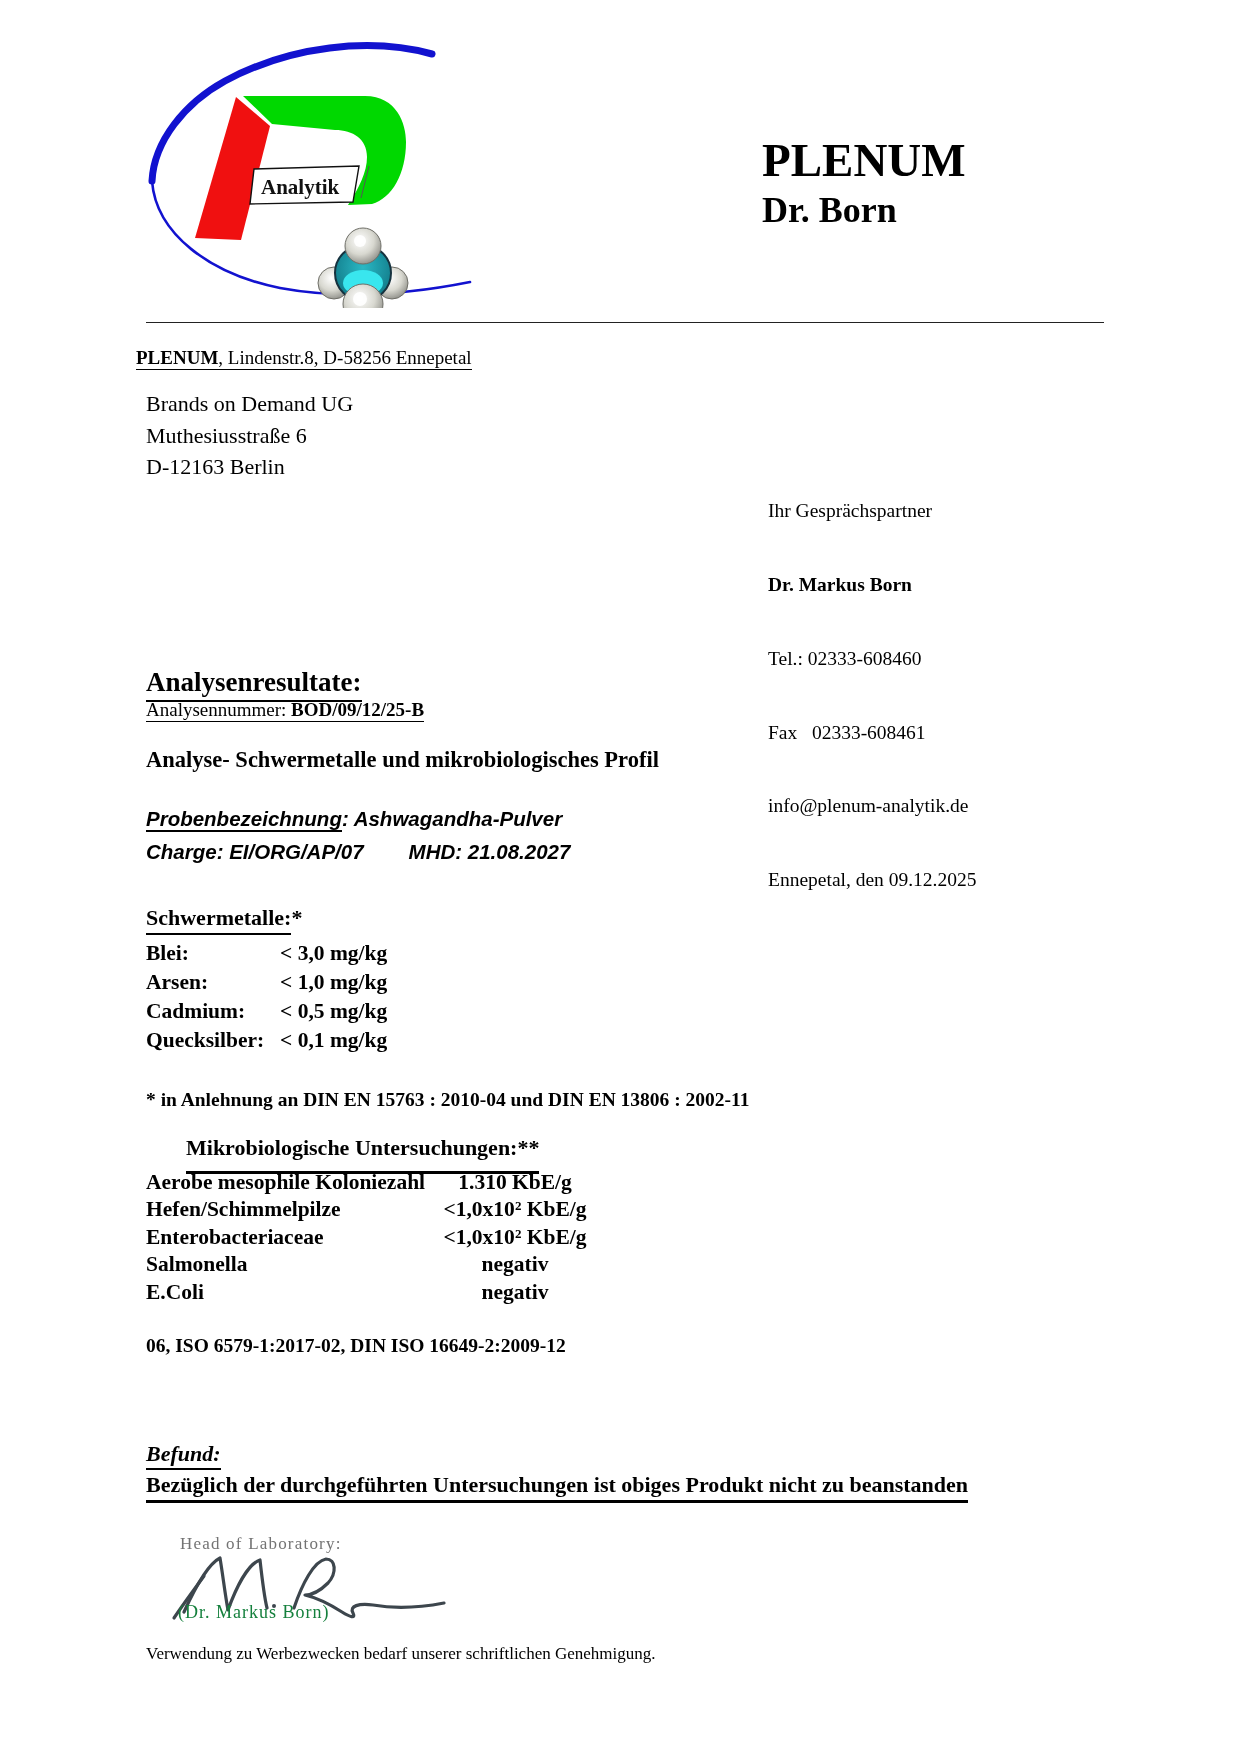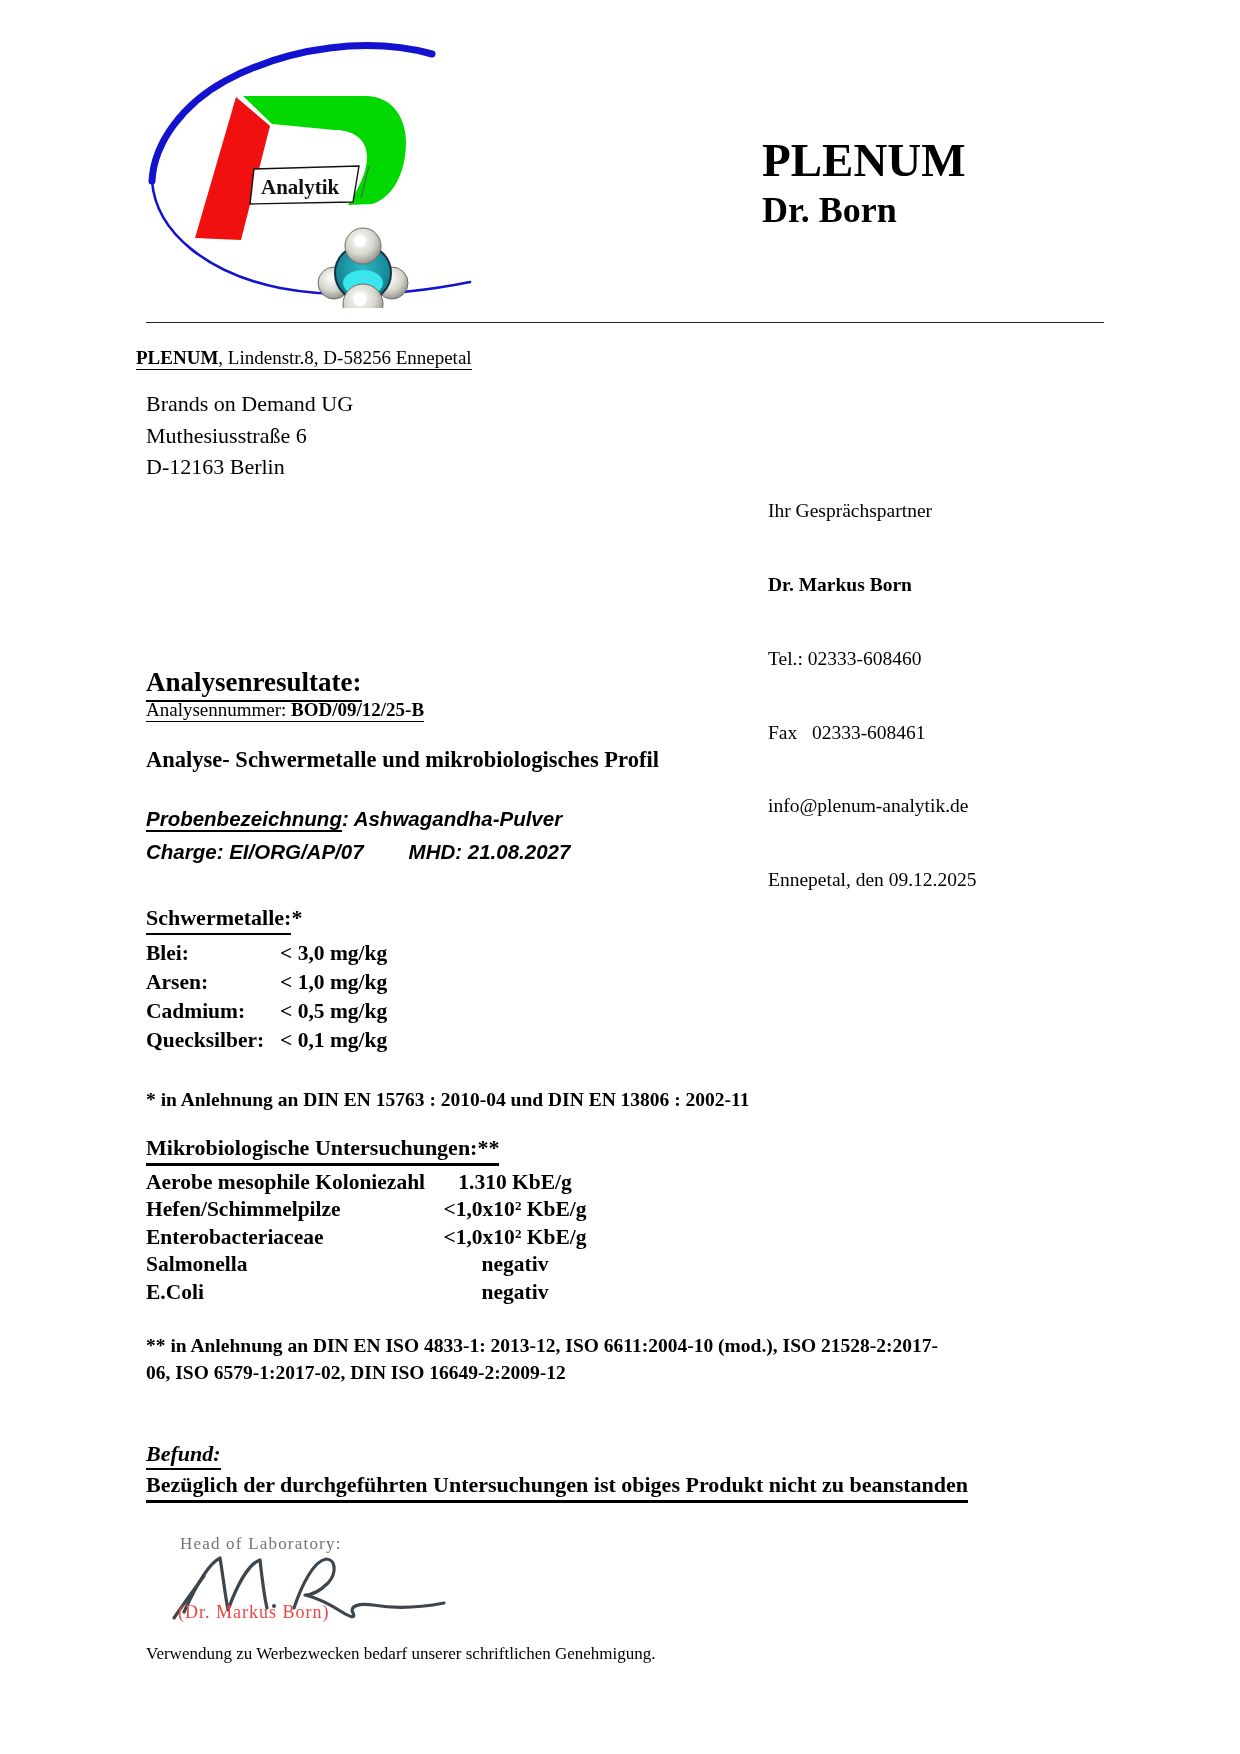--- a/index.html
+++ b/index.html
@@ -27,31 +27,31 @@
   .r-analysis{font-size:22.5px;font-weight:bold;}
   .sample-line,.charge-line{font-family:"Liberation Sans",sans-serif;font-style:italic;font-weight:bold;font-size:20.5px;}
   .sample-line .u{border-bottom:2px solid #000;padding-bottom:0px;}
   .charge-line .mhd{margin-left:45px;}
   .sec-heading{font-size:22px;font-weight:bold;}
   .sec-heading .u{border-bottom:2.5px solid #000;padding-bottom:2px;display:inline-block;}
   .hm-table{font-size:21.5px;font-weight:bold;}
   .hm-row{position:relative;height:29px;white-space:nowrap;}
   .hm-row .val{position:absolute;left:134px;top:0;}
   .footnote{font-size:19.5px;font-weight:bold;line-height:27px;}
-  .mb-heading .u{border-bottom:3px solid #000;padding-bottom:2px;display:inline-block;}
+  .mb-heading .u{border-bottom:3px solid #000;padding-bottom:10px;display:inline-block;margin-left:40px;}
   .mb-table{font-size:21.5px;font-weight:bold;}
   .mb-row{position:relative;height:27.4px;white-space:nowrap;}
   .mb-row .val{position:absolute;left:284px;top:0;width:170px;text-align:center;}
   .mb-row sup{font-size:13px;vertical-align:6px;}
   .befund{font-size:22px;font-weight:bold;font-style:italic;}
   .befund span{border-bottom:2px solid #000;padding-bottom:1px;display:inline-block;}
   .conclusion{font-size:22px;font-weight:bold;}
   .conclusion span{border-bottom:3px solid #000;padding-bottom:2px;display:inline-block;}
   .role{font-size:17px;letter-spacing:1.2px;color:#737373;}
-  .sig-name{font-size:18px;letter-spacing:1px;color:#ef4444;}
+  .sig-name{font-size:18px;letter-spacing:1px;color:#15803d;}
   .footer{font-size:17px;line-height:27px;}
 </style>
 </head>
 <body>
 
 <div class="page">
 
   <svg class="abs" style="left:140px;top:36px;" width="332" height="272" viewBox="0 0 332 272">
     <defs>
       <radialGradient id="silver" cx="42%" cy="35%" r="70%">
@@ -178,21 +178,20 @@
       <span>Salmonella</span>
       <span class="val"><span>negativ</span><sup></sup><span></span></span>
     </div>
     <div class="mb-row">
       <span>E.Coli</span>
       <span class="val"><span>negativ</span><sup></sup><span></span></span>
     </div>
   </div>
 
   <div class="abs footnote" style="left:146px;top:1332px;width:980px;">
-    <div>** in Anlehnung an DIN EN ISO 4833-1: 2013-12, ISO 6611:2004-10 (mod.), ISO 21528-2:2017-</div>
     <div>06, ISO 6579-1:2017-02, DIN ISO 16649-2:2009-12</div>
   </div>
 
   <div class="abs befund" style="left:146px;top:1441px;">
     <span>Befund:</span>
   </div>
   <div class="abs conclusion" style="left:146px;top:1472px;">
     <span>Bezüglich der durchgeführten Untersuchungen ist obiges Produkt nicht zu beanstanden</span>
   </div>
 

